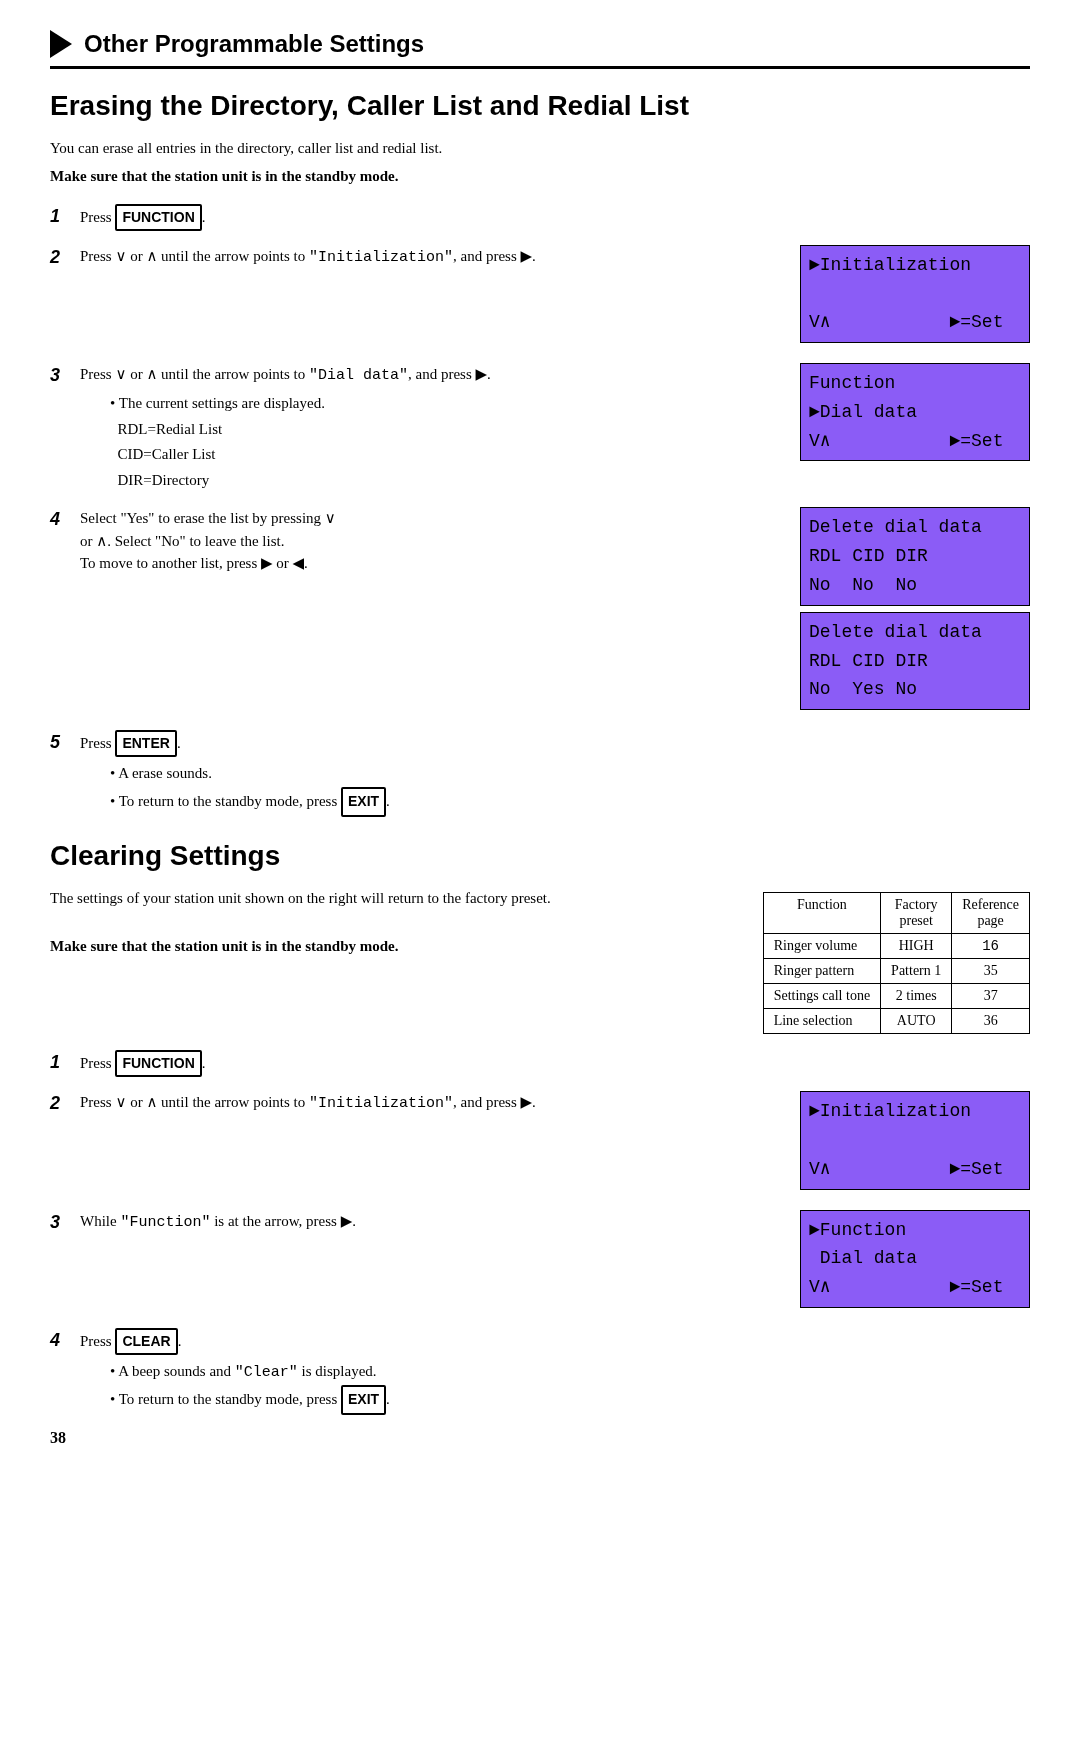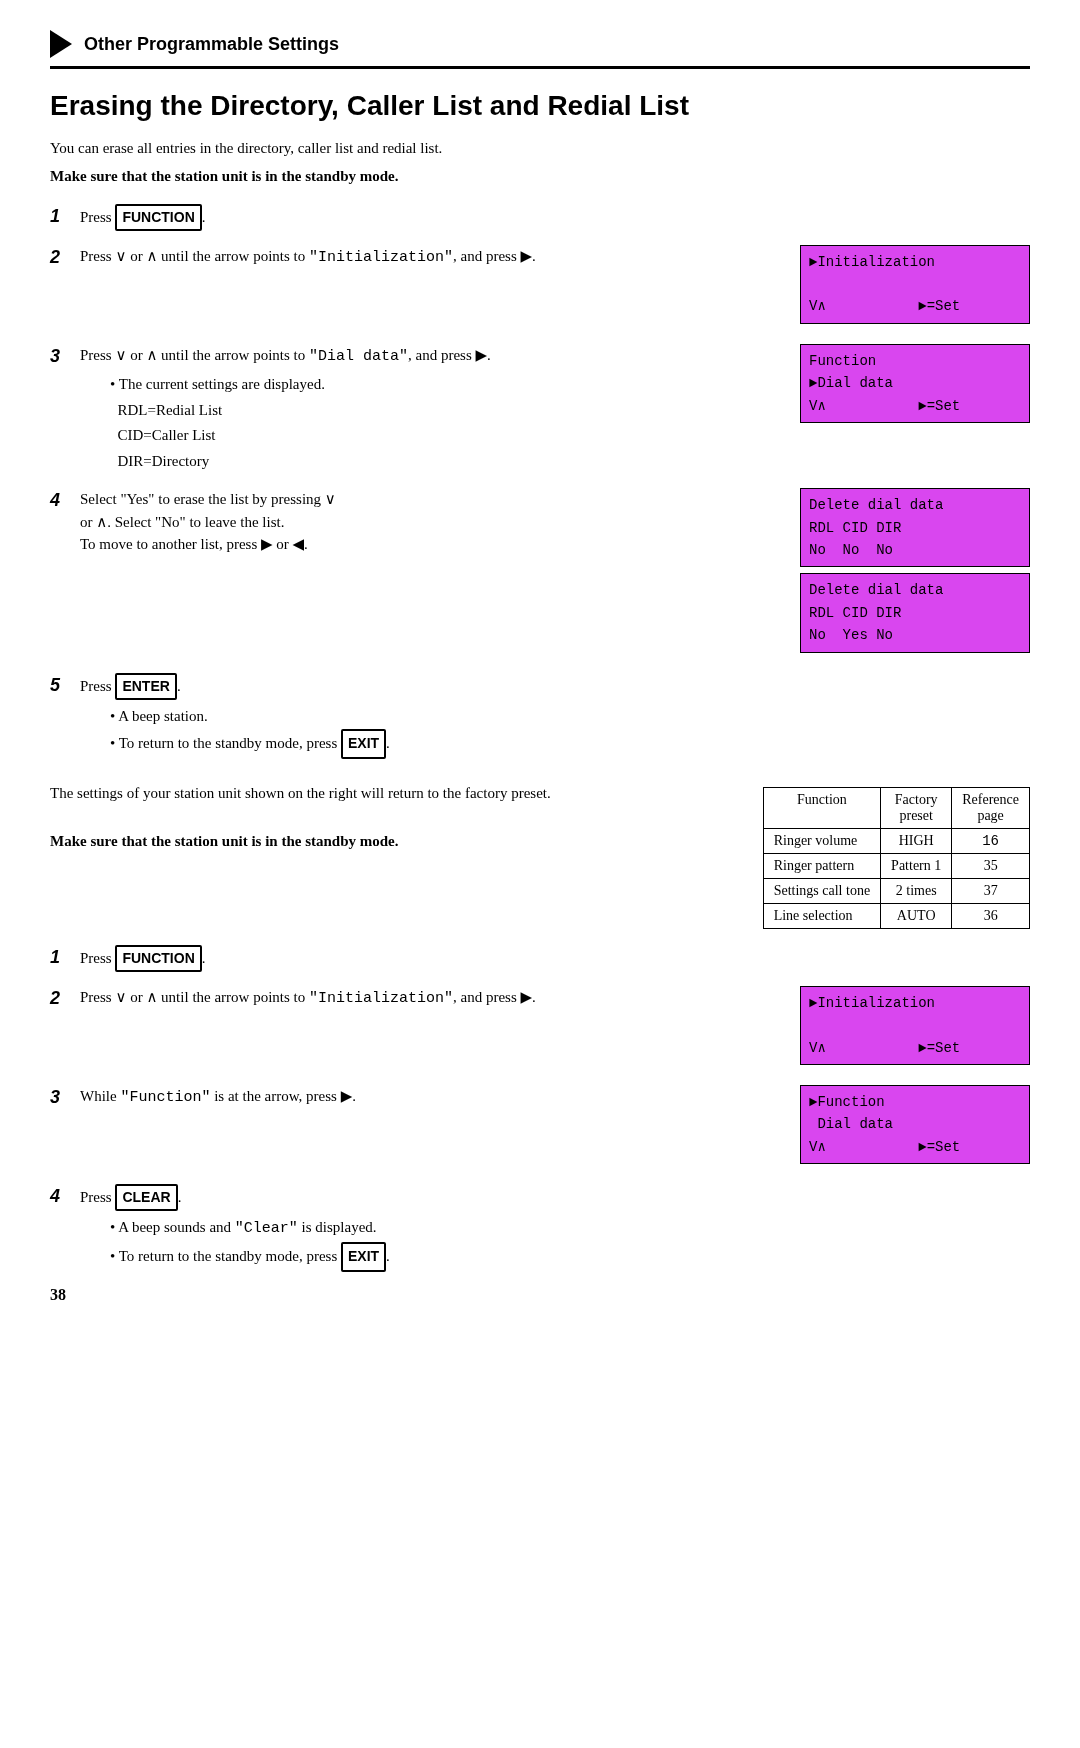--- a/index.html
+++ b/index.html
@@ -24,21 +24,21 @@
       display: inline-block;
       width: 0;
       height: 0;
       border-top: 14px solid transparent;
       border-bottom: 14px solid transparent;
       border-left: 22px solid #000;
       margin-right: 12px;
       flex-shrink: 0;
     }
     .header-title {
-      font-size: 18px;
+      font-size: 24px;
       font-weight: bold;
       font-family: Arial, sans-serif;
     }
     .header-rule {
       border: none;
       border-top: 3px solid #000;
       margin-bottom: 20px;
     }
 
     
@@ -122,23 +122,23 @@
       width: 230px;
       margin-left: 20px;
       flex-shrink: 0;
     }
 
     
     .display-box {
       border: 1px solid #000;
       padding: 5px 8px;
       font-family: 'Courier New', Courier, monospace;
-      font-size: 14px;
+      font-size: 18px;
       line-height: 1.6;
-      background: #d946ef;
+      background: #8b5cf6;
       margin-bottom: 6px;
       white-space: pre;
     }
 
     
     .sub-bullets {
       margin-left: 20px;
       margin-top: 4px;
       font-size: 15px;
       line-height: 1.7;
@@ -258,30 +258,31 @@
 RDL CID DIR
 No  Yes No</div>
       </div>
     </div>
 
     <div class="step">
       <span class="step-num">5</span>
       <div class="step-content">
         Press <span class="key-btn">ENTER</span>.
         <div class="sub-bullets">
-          <span class="bullet">• A beep station.</span>
+          <span class="bullet">• A erase sounds.</span>
           <span class="bullet">• To return to the standby mode, press <span class="key-btn">EXIT</span>.</span>
         </div>
       </div>
     </div>
 
   </div>
 </div>
 
 <div class="section section-gap">
+  <div class="section-title">Clearing Settings</div>
 
   <div class="clearing-intro">
     <div class="clearing-intro-text">
       <span>The settings of your station unit shown on the right will return to the factory preset.</span>
       <br><br>
       <span class="bold-text">Make sure that the station unit is in the standby mode.</span>
     </div>
     <div>
       <table class="settings-table">
         <thead>

